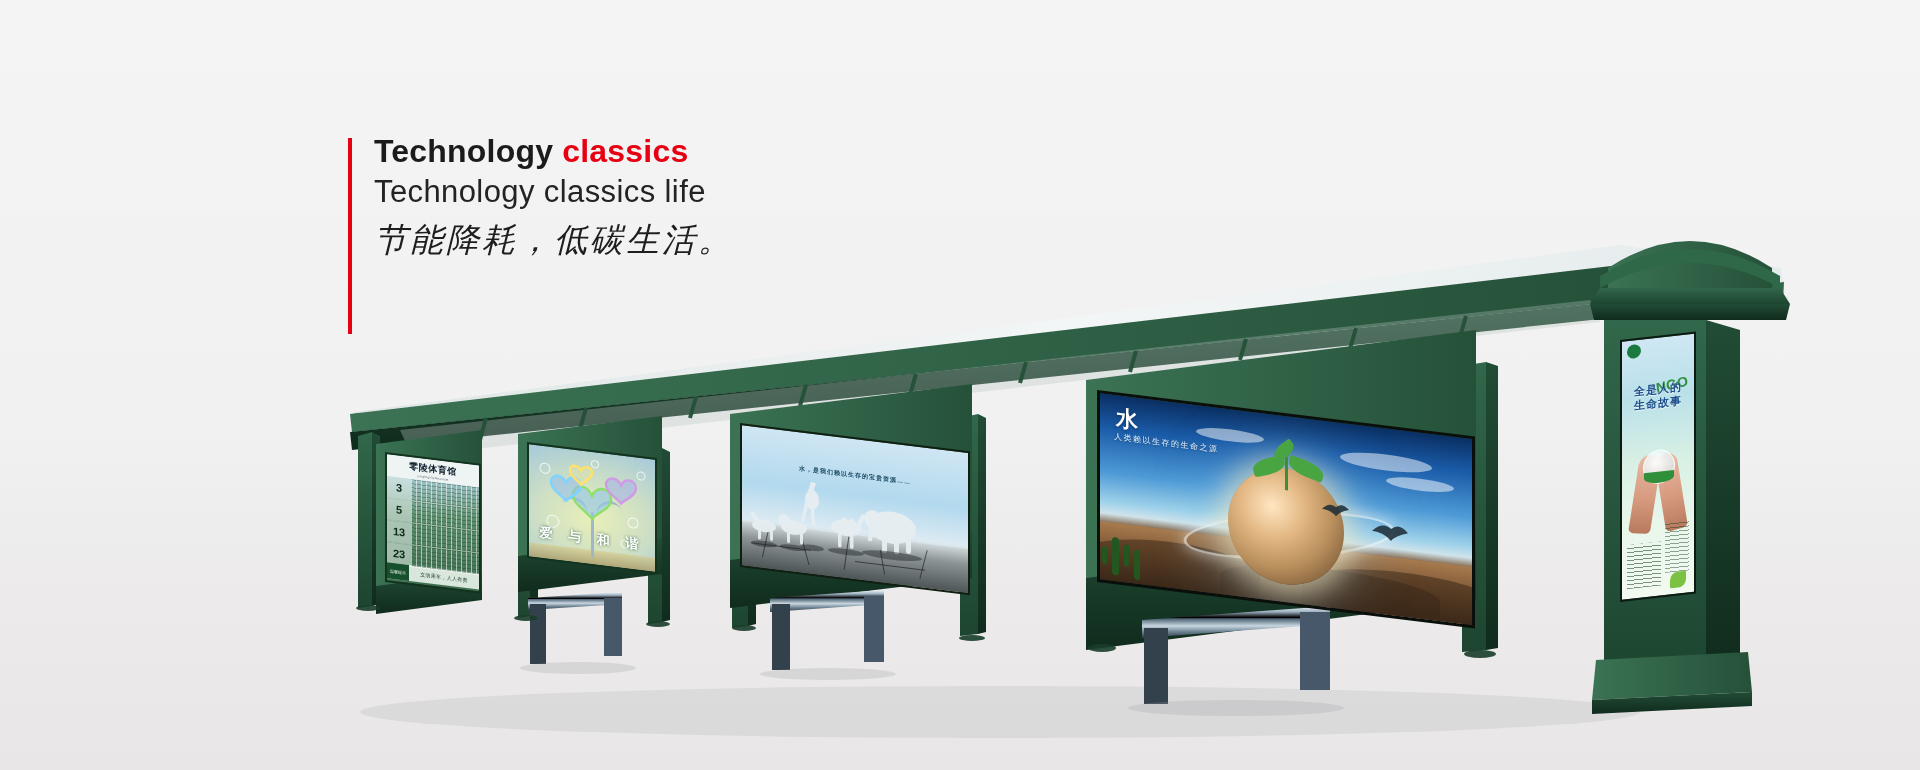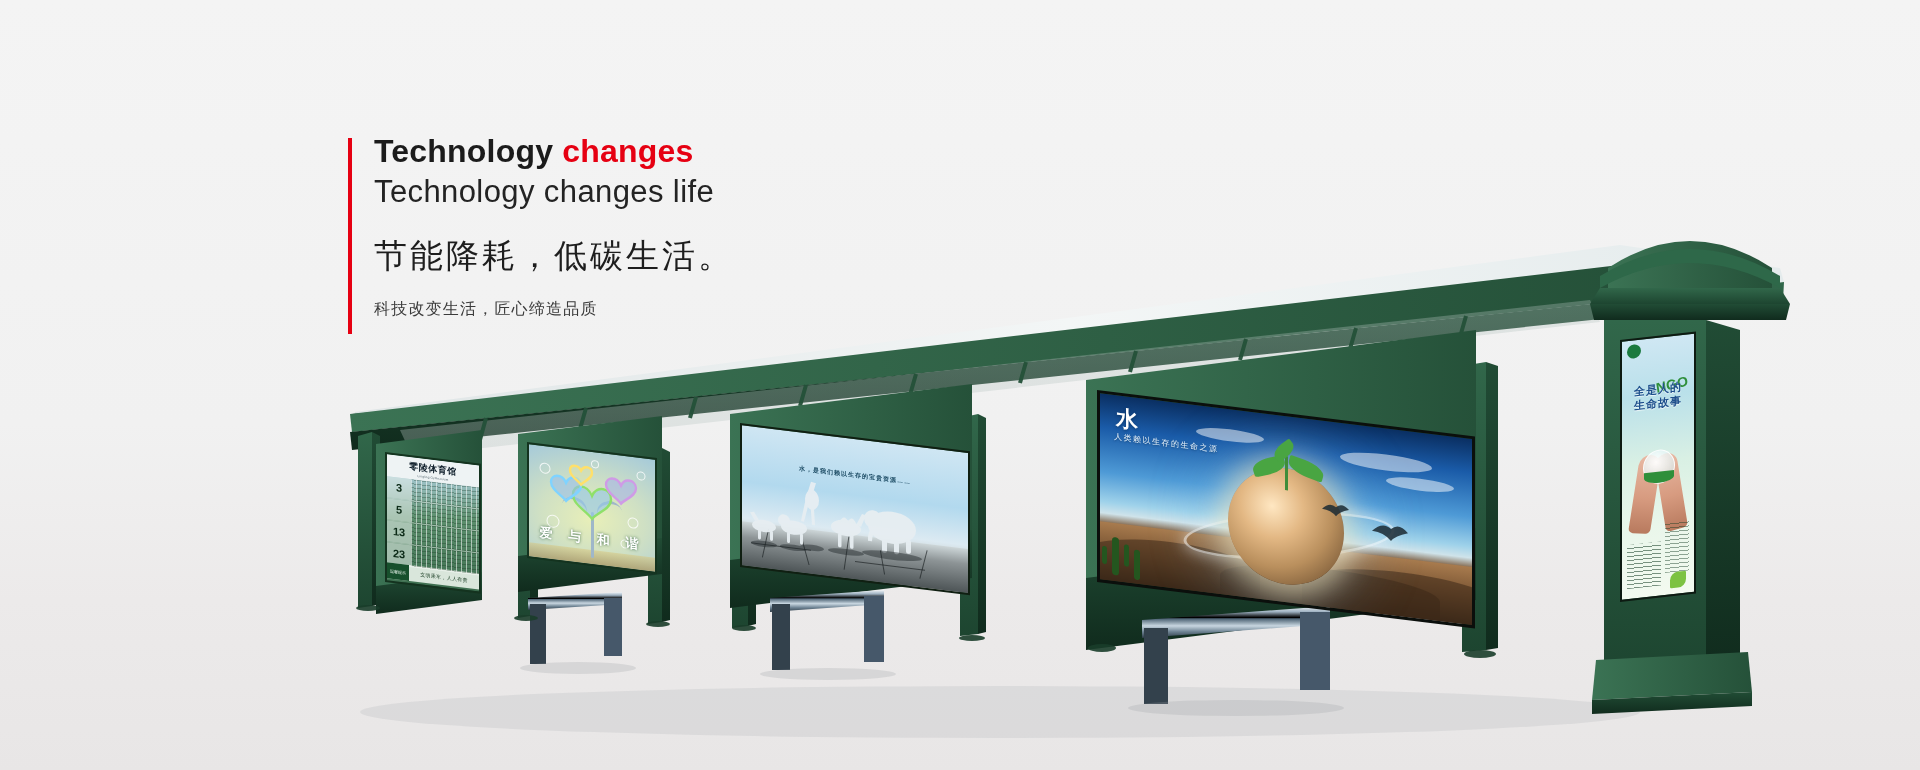--- a/index.html
+++ b/index.html
@@ -25,21 +25,21 @@
     font-size:32px;font-weight:bold;letter-spacing:.2px;color:#1b1b1b;
     line-height:38px;white-space:nowrap;
   }
   .line-en1 .accent{color:#e60012;}
   .line-en2{
     font-size:31px;font-weight:normal;color:#232323;letter-spacing:.4px;
     line-height:40px;margin-top:2px;white-space:nowrap;
   }
   .line-cn1{
     font-size:33px;color:#1e1e1e;letter-spacing:3px;line-height:48px;
-    margin-top:20px;white-space:nowrap;
+    margin-top:4px;white-space:nowrap;font-style:italic;
   }
   .line-cn2{
     font-size:16px;color:#3a3a3a;letter-spacing:1.2px;line-height:26px;
     margin-top:16px;white-space:nowrap;
   }
 
   
   #shelter{position:absolute;left:0;top:0;width:1920px;height:770px;}
   .shelter-svg{position:absolute;left:0;top:0;}
 
@@ -218,28 +218,27 @@
 </style>
 </head>
 <body>
 
 <div id="stage">
 
   <div class="slogan">
     <div class="rule"></div>
 
     <div class="line-en1">
-      <span>Technology </span><span class="accent">changes</span>
+      <span>Technology </span><span class="accent">classics</span>
     </div>
 
-    <div class="line-en2">Technology changes life</div>
+    <div class="line-en2">Technology classics life</div>
 
     <div class="line-cn1">节能降耗，低碳生活。</div>
 
-    <div class="line-cn2">科技改变生活，匠心缔造品质</div>
   </div>
 
   <div id="shelter">
 
     <svg class="shelter-svg" width="1920" height="770" viewBox="0 0 1920 770">
       <defs>
         <linearGradient id="roofTop" x1="0" y1="0" x2="1" y2="0">
           <stop offset="0" stop-color="#dfe5e6"></stop>
           <stop offset="0.5" stop-color="#f3f6f6"></stop>
           <stop offset="1" stop-color="#e4ebec"></stop>

